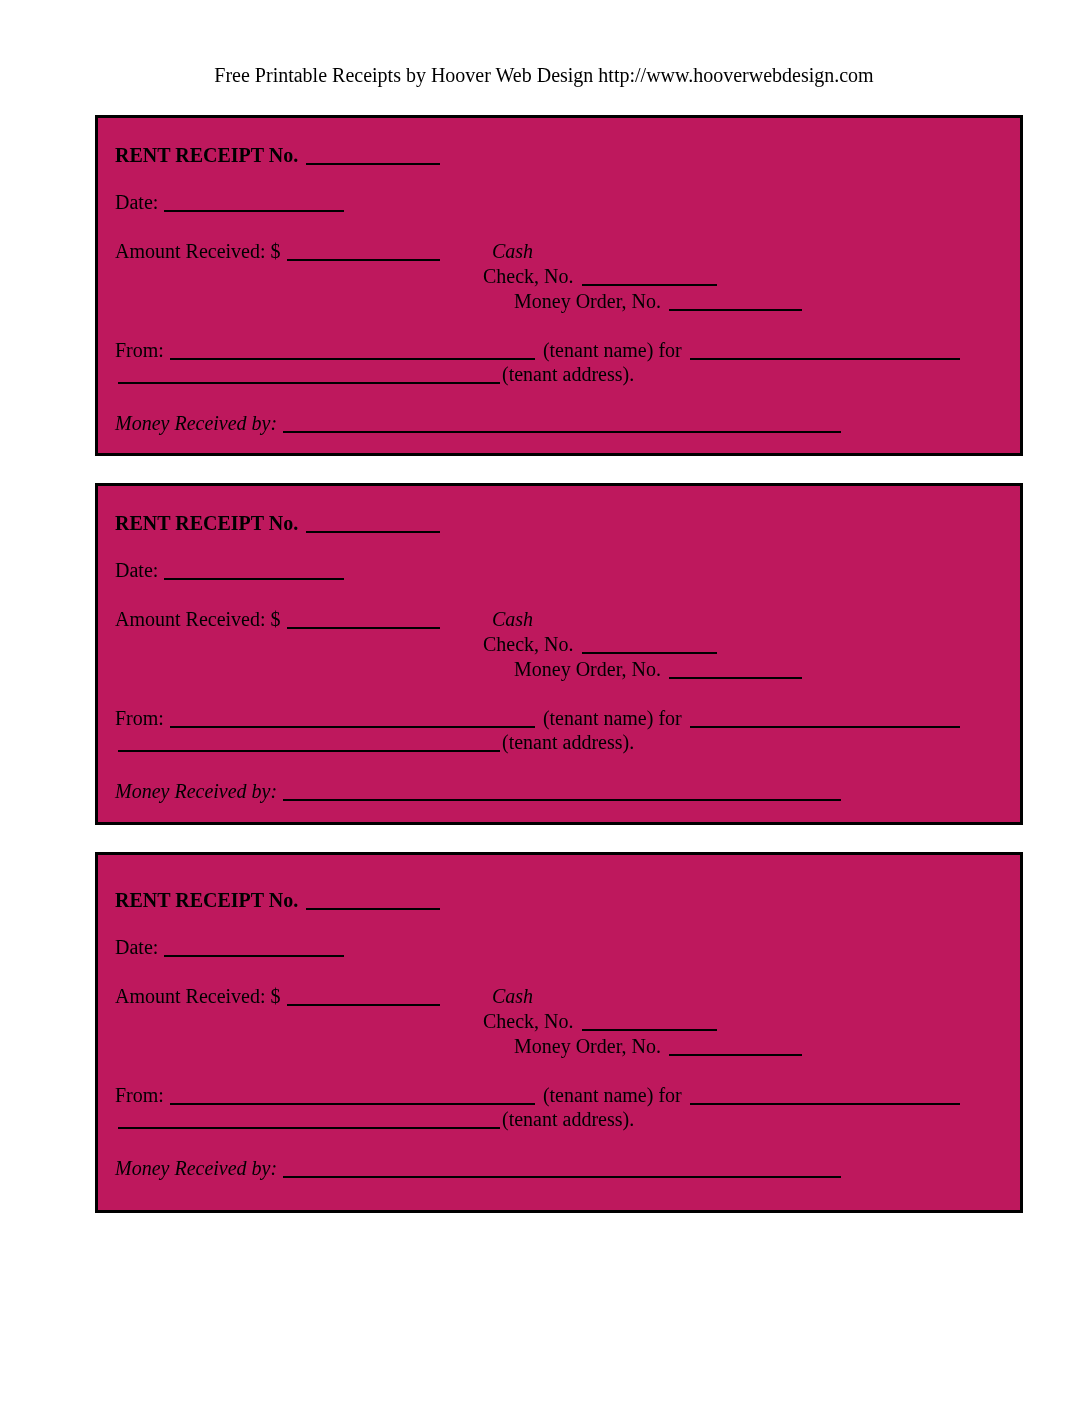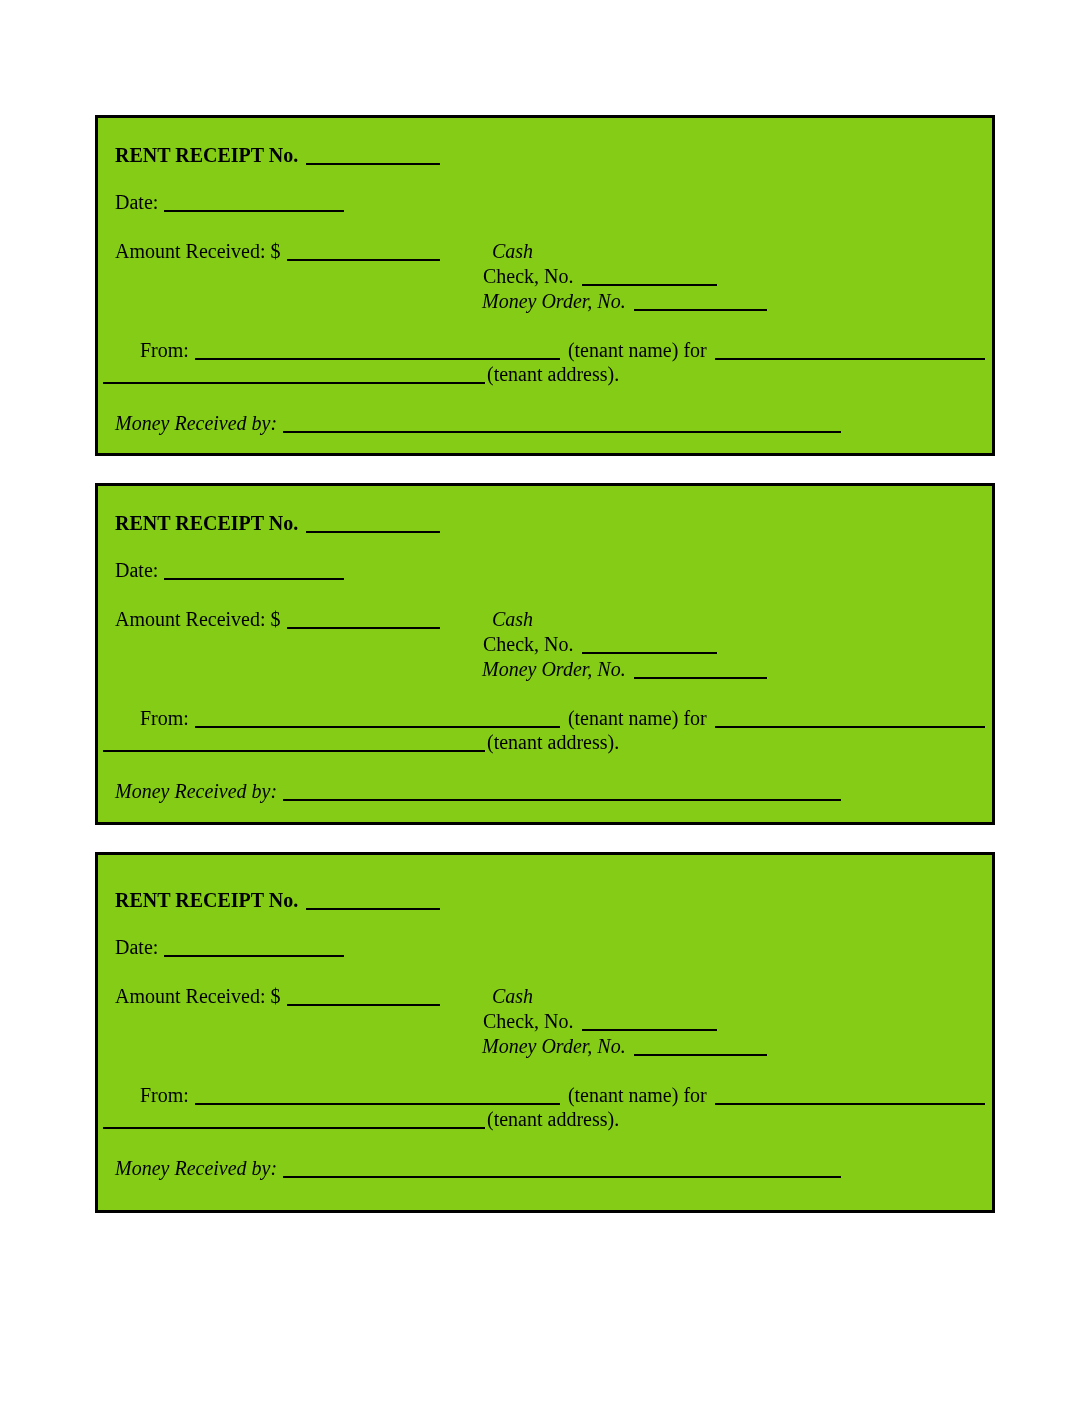--- a/index.html
+++ b/index.html
@@ -24,42 +24,43 @@
     text-align: center;
     font-size: 20px;
     line-height: 25px;
     white-space: nowrap;
   }
   .receipt {
     position: absolute;
     left: 95px;
     width: 894px;
     border: 3px solid #000000;
-    background: #84cc16;
+    background: #be185d;
+    padding-left: 28px;
     --dy: 0px;
   }
   #receipt-1 { top: 115px;  height: 335px; }
   #receipt-2 { top: 483px;  height: 336px; }
   #receipt-3 { top: 852px;  height: 355px; --dy: 8px; }
 
   .row {
     position: absolute;
     left: 17px;
     font-size: 20px;
     line-height: 25px;
     white-space: nowrap;
   }
   .r-title  { top: calc(25px  + var(--dy)); font-weight: bold; }
   .r-date   { top: calc(72px  + var(--dy)); }
   .r-amount { top: calc(121px + var(--dy)); }
   .r-cash   { top: calc(121px + var(--dy)); left: 394px; font-style: italic; }
   .r-check  { top: calc(146px + var(--dy)); left: 385px; }
-  .r-mo     { top: calc(171px + var(--dy)); left: 384px; font-style: italic; }
-  .r-from   { top: calc(220px + var(--dy)); margin-left: 25px; }
-  .r-addr   { top: calc(244px + var(--dy)); left: 5px; }
+  .r-mo     { top: calc(171px + var(--dy)); left: 416px; }
+  .r-from   { top: calc(220px + var(--dy)); }
+  .r-addr   { top: calc(244px + var(--dy)); left: 20px; }
   .r-recv   { top: calc(293px + var(--dy)); font-style: italic; }
 
   .fill {
     display: inline-block;
     height: 15px;
     border-bottom: 2px solid #000000;
     vertical-align: -3px;
   }
   .w-num  { width: 134px; margin-left: 8px; }
   .w-date { width: 180px; margin-left: 6px; }
@@ -69,20 +70,21 @@
   .w-from { width: 365px; margin-left: 6px; margin-right: 8px; }
   .w-for  { width: 270px; margin-left: 8px; }
   .w-addr { width: 382px; margin-right: 2px; }
   .w-recv { width: 558px; margin-left: 6px; }
 </style>
 </head>
 <body>
 
 <div class="page">
 
+  <div class="doc-header">Free Printable Receipts by Hoover Web Design http://www.hooverwebdesign.com</div>
 
   <section class="receipt" id="receipt-1">
     <div class="row r-title"><span>RENT RECEIPT No.</span><span class="fill w-num"></span></div>
     <div class="row r-date"><span>Date:</span><span class="fill w-date"></span></div>
     <div class="row r-amount"><span>Amount Received: $</span><span class="fill w-amt"></span></div>
     <div class="row r-cash">Cash</div>
     <div class="row r-check"><span>Check, No.</span><span class="fill w-chk"></span></div>
     <div class="row r-mo"><span>Money Order, No.</span><span class="fill w-mo"></span></div>
     <div class="row r-from"><span>From:</span><span class="fill w-from"></span><span>(tenant name) for</span><span class="fill w-for"></span></div>
     <div class="row r-addr"><span class="fill w-addr"></span><span>(tenant address).</span></div>

